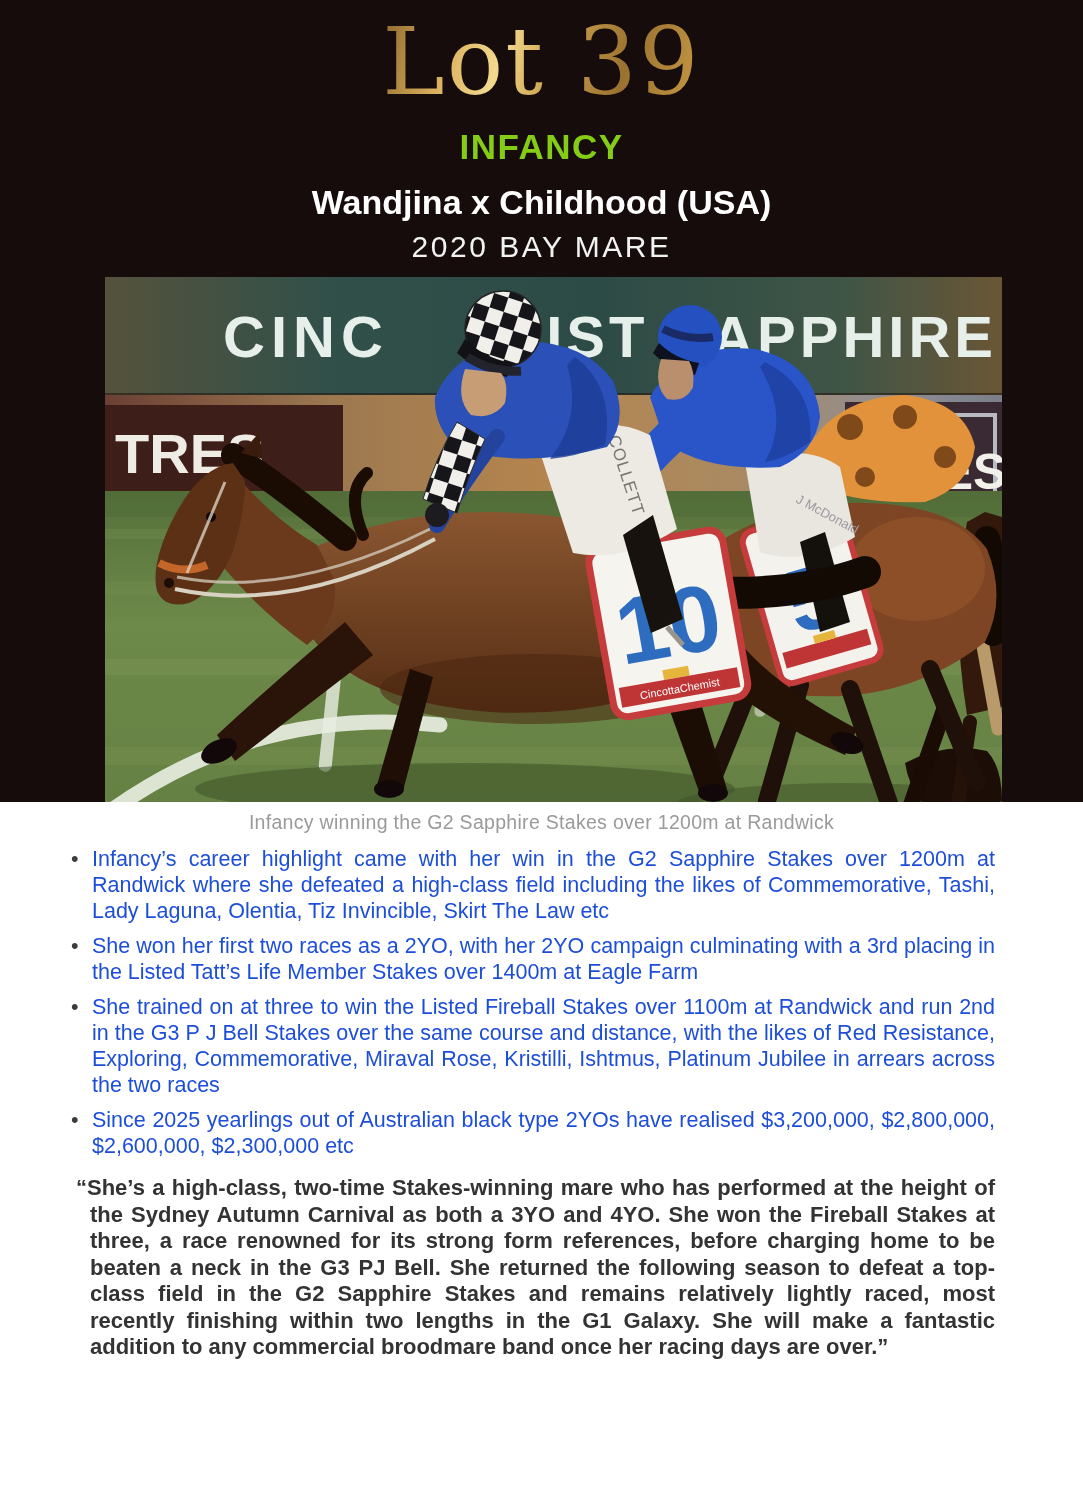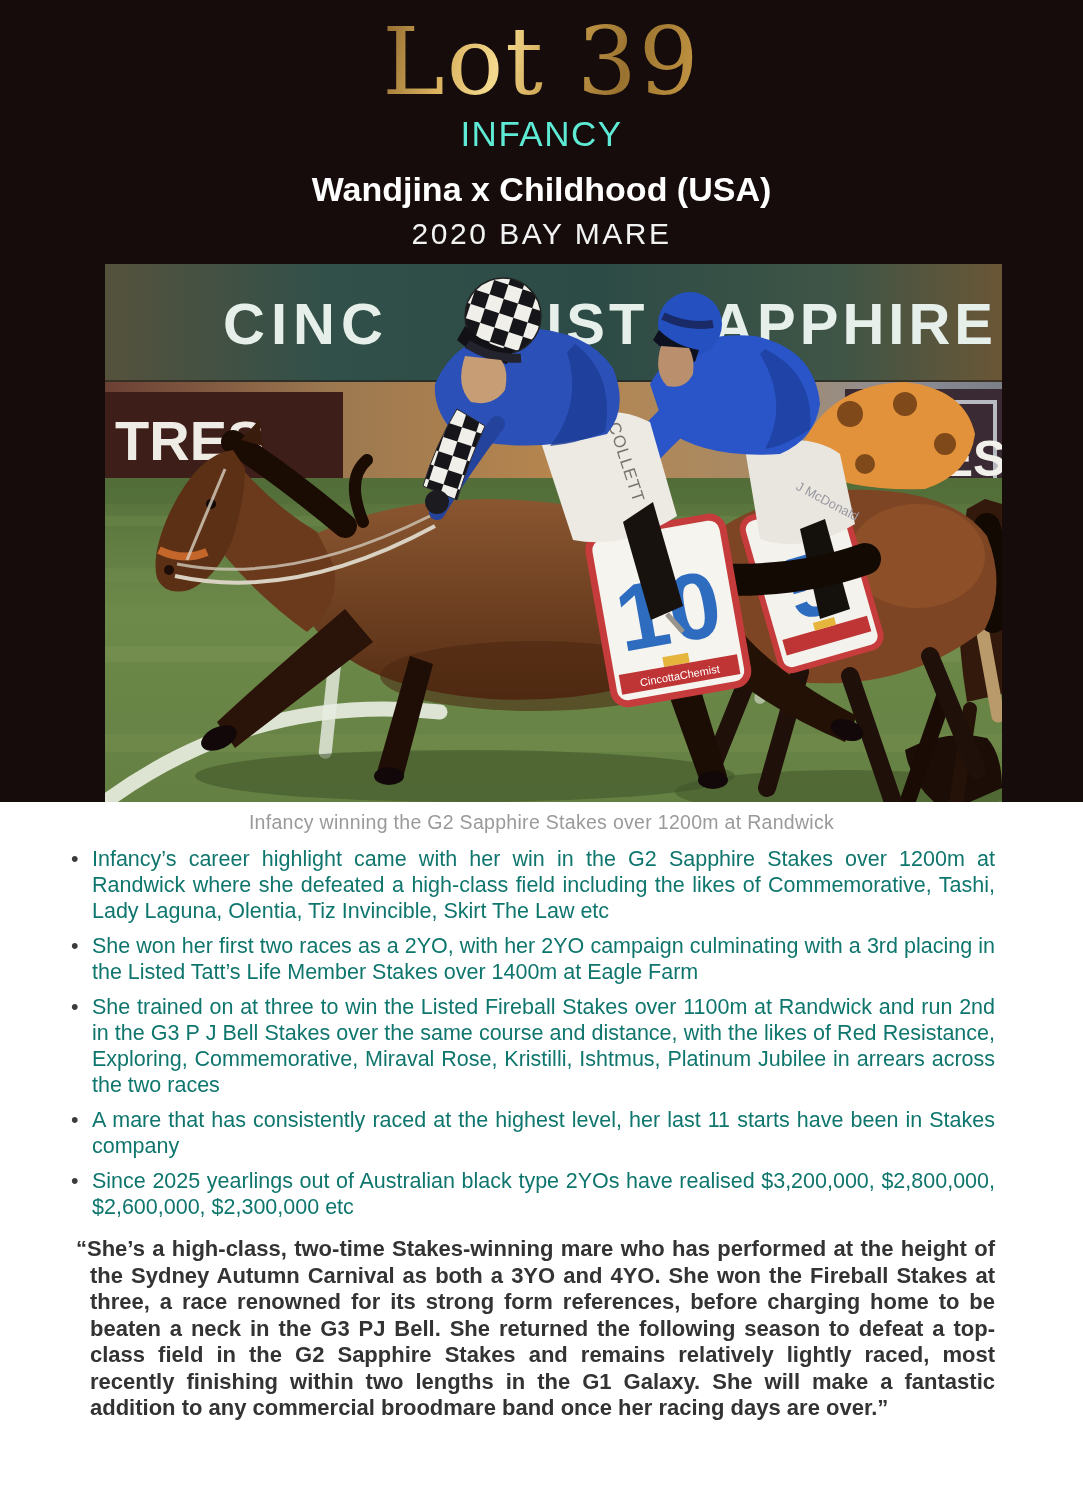--- a/index.html
+++ b/index.html
@@ -24,21 +24,21 @@
     font-weight:normal;
     font-size:94px; line-height:1.02; letter-spacing:2px;
     background:linear-gradient(105deg,#8a642a 0%,#d9b05e 22%,#f4da8e 38%,#caa04c 55%,#9a7230 75%,#c89a44 100%);
     -webkit-background-clip:text; background-clip:text;
     color:transparent;
   }
   @supports not ((-webkit-background-clip:text) or (background-clip:text)) {
     .lot { color:#d3a753; background:none; }
   }
   .horse-name {
-    margin-top:3px; color:#5eead4; font-weight:normal;
+    margin-top:16px; color:#84cc16; font-weight:bold;
     font-size:35px; line-height:1.2; letter-spacing:1.5px;
   }
   .pedigree {
     margin-top:14px; color:#ffffff; font-weight:bold;
     font-size:34px; line-height:1.2;
   }
   .year-line {
     margin-top:6px; color:#f2f2f2; font-weight:normal;
     font-size:30px; line-height:1.2; letter-spacing:2.5px;
   }
@@ -55,21 +55,21 @@
   
   ul.bullets {
     margin:12px 88px 0 70px; padding:0; list-style:none;
   }
   ul.bullets li {
     position:relative;
     padding-left:22px;
     margin-bottom:9px;
     font-size:21.5px; line-height:26px;
     text-align:justify;
-    color:#0f766e;
+    color:#1d4ed8;
   }
   ul.bullets li::before {
     content:"\2022";
     position:absolute; left:1px; top:0;
     font-size:21.5px; color:#3c3c3c;
   }
 
   
   .quote {
     margin:16px 88px 0 70px;
@@ -255,19 +255,18 @@
       </svg>
     </div>
   </header>
 
   <div class="caption">Infancy winning the G2 Sapphire Stakes over 1200m at Randwick</div>
 
   <ul class="bullets">
     <li>Infancy’s career highlight came with her win in the G2 Sapphire Stakes over 1200m at Randwick where she defeated a high-class field including the likes of Commemorative, Tashi, Lady Laguna, Olentia, Tiz Invincible, Skirt The Law etc</li>
     <li>She won her first two races as a 2YO, with her 2YO campaign culminating with a 3rd placing in the Listed Tatt’s Life Member Stakes over 1400m at Eagle Farm</li>
     <li>She trained on at three to win the Listed Fireball Stakes over 1100m at Randwick and run 2nd in the G3 P J Bell Stakes over the same course and distance, with the likes of Red Resistance, Exploring, Commemorative, Miraval Rose, Kristilli, Ishtmus, Platinum Jubilee in arrears across the two races</li>
-    <li>A mare that has consistently raced at the highest level, her last 11 starts have been in Stakes company</li>
     <li>Since 2025 yearlings out of Australian black type 2YOs have realised $3,200,000, $2,800,000, $2,600,000, $2,300,000 etc</li>
   </ul>
 
   <p class="quote">“She’s a high-class, two-time Stakes-winning mare who has performed at the height of the Sydney Autumn Carnival as both a 3YO and 4YO. She won the Fireball Stakes at three, a race renowned for its strong form references, before charging home to be beaten a neck in the G3 PJ Bell. She returned the following season to defeat a top-class field in the G2 Sapphire Stakes and remains relatively lightly raced, most recently finishing within two lengths in the G1 Galaxy. She will make a fantastic addition to any commercial broodmare band once her racing days are over.”</p>
 
 </div>
 
 </body></html>

